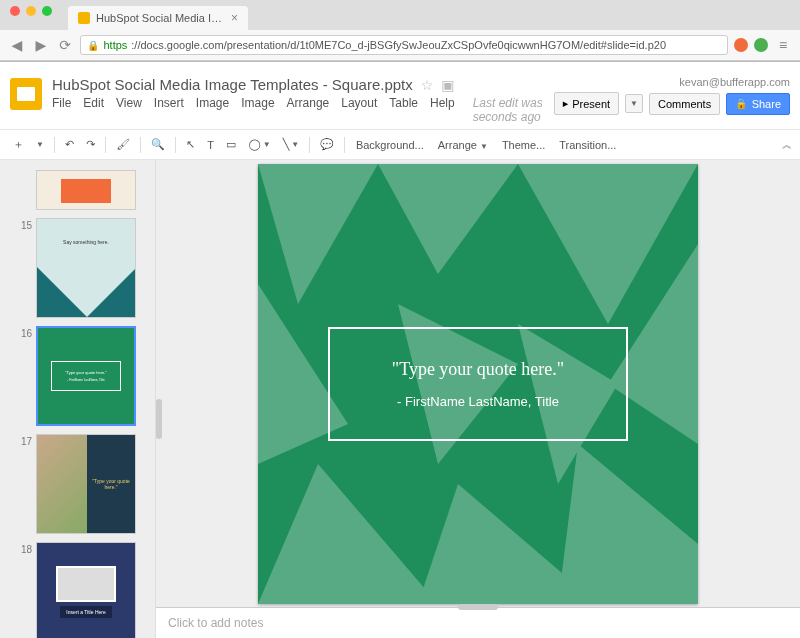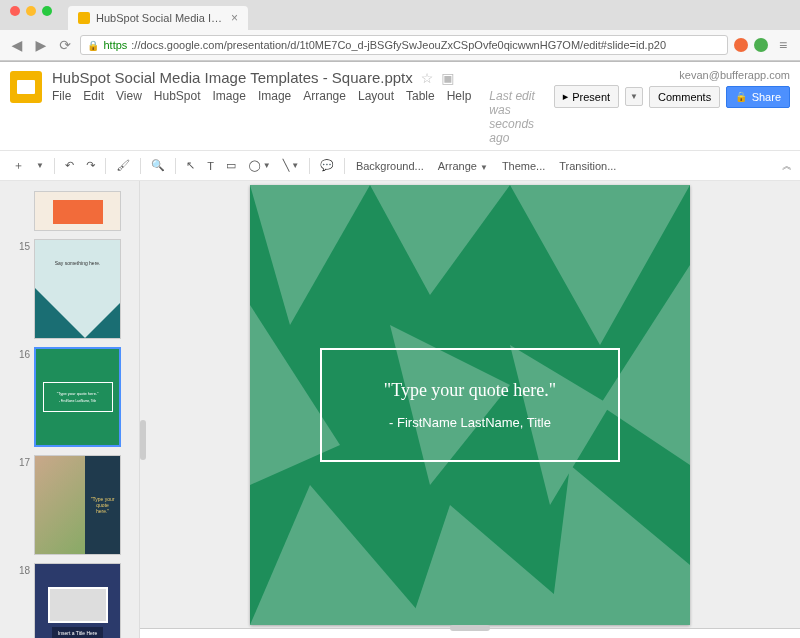--- a/index.html
+++ b/index.html
@@ -17,21 +17,21 @@
 .tab .close { color: #888; font-size: 12px; cursor: pointer;}
 .addr-bar { background: #f7f7f7; display: flex; align-items: center; padding: 5px 8px; gap: 6px; border-bottom: 1px solid #ccc;}
 .nav-btn { color: #888; font-size: 14px; width: 18px; text-align: center; cursor: pointer;}
 .url-box { flex: 1; background: #fff; border: 1px solid #ccc; border-radius: 3px; padding: 3px 6px; font-size: 11px; display: flex; align-items: center; gap: 4px;}
 .lock { color: #0a8a0a; font-size: 10px; }
 .https { color: #0a8a0a; }
 .ext-icon { width: 14px; height: 14px; border-radius: 50%; }
 
 
 .app { background: #fff; }
-.app-header { display: flex; align-items: flex-start; padding: 7px 10px 0 10px; gap: 10px; border-bottom: 1px solid #e5e5e5;}
+.app-header { display: flex; align-items: flex-start; padding: 14px 10px 0 10px; gap: 10px; border-bottom: 1px solid #e5e5e5;}
 .app-logo { width: 32px; height: 32px; background: #f4b400; border-radius: 3px; display: flex; align-items: center; justify-content: center; margin-top: 2px;}
 .app-logo-inner { width: 18px; height: 14px; background: #fff; border-radius: 1px; }
 .app-title-block { flex: 1; }
 .doc-title-row { display: flex; align-items: center; gap: 8px; }
 .doc-title { font-size: 15px; color: #555; }
 .star { color: #bbb; font-size: 14px; cursor:pointer;}
 .folder { color: #bbb; font-size: 14px; cursor:pointer;}
 .menubar { display: flex; gap: 12px; font-size: 12px; color: #555; margin-top: 3px; padding-bottom: 5px; justify-content: space-between;}
 .menubar span { cursor: pointer; }
 .last-edit { color: #aaa; margin-left: 6px; font-style: italic; }
@@ -44,21 +44,21 @@
 
 
 .toolbar { display: flex; align-items: center; padding: 4px 8px; gap: 2px; border-bottom: 1px solid #e5e5e5; font-size: 11px;}
 .tb-btn { padding: 3px 5px; color: #555; cursor: pointer; display: flex; align-items: center; border-radius: 2px;}
 .tb-sep { width: 1px; height: 16px; background: #ddd; margin: 0 3px; }
 .tb-text { padding: 3px 6px; color: #555; cursor: pointer; }
 .tb-collapse { margin-left: auto; color: #888; cursor: pointer; font-size: 10px;}
 
 
 .main { display: flex; height: 478px; }
-.sidebar { width: 140px; background: #eee; overflow-y: auto; border-right: 1px solid #ddd; padding: 6px 10px;}
+.sidebar { width: 156px; background: #eee; overflow-y: auto; border-right: 1px solid #ddd; padding: 6px 10px;}
 .thumb-wrap { display: flex; gap: 4px; padding: 4px 8px; align-items: flex-start;}
 .thumb-num { font-size: 10px; color: #777; width: 14px; text-align: right; padding-top: 2px;}
 .thumb { width: 100px; height: 100px; background: #fff; border: 1px solid #ccc; position: relative; overflow: hidden;}
 .thumb.selected { border: 2px solid #4d90fe; }
 .thumb-14 { background: linear-gradient(#f5ece0 60%, #f5ece0); display:flex; align-items:flex-start; justify-content:center;}
 .thumb-14-box { width: 50px; height: 24px; background: #f26b3a; margin-top: 8px;}
 .thumb-15 { background: #d4e8e8; }
 .thumb-15-tri { position:absolute; bottom:0; left:0; width:0; height:0; border-left:50px solid #1a6e73; border-right:50px solid #1a6e73; border-top:50px solid transparent; }
 .thumb-15-txt { position:absolute; top:20px; width:100%; text-align:center; font-size:5px; color:#333;}
 .thumb-16 { background: #1e8e5a; display:flex; align-items:center; justify-content:center;}
@@ -121,21 +121,21 @@
     <div class="app-title-block">
       <div class="doc-title-row">
         <span class="doc-title">HubSpot Social Media Image Templates - Square.pptx</span>
         <span class="star">☆</span>
         <span class="folder">▣</span>
       </div>
       <div class="menubar">
         <span>File</span>
         <span>Edit</span>
         <span>View</span>
-        <span>HubSpot</span>
+        <span>Insert</span>
         <span>Image</span>
         <span>Image</span>
         <span>Arrange</span>
         <span>Layout</span>
         <span>Table</span>
         <span>Help</span>
         <span class="last-edit">Last edit was seconds ago</span>
       </div>
     </div>
     <div>

